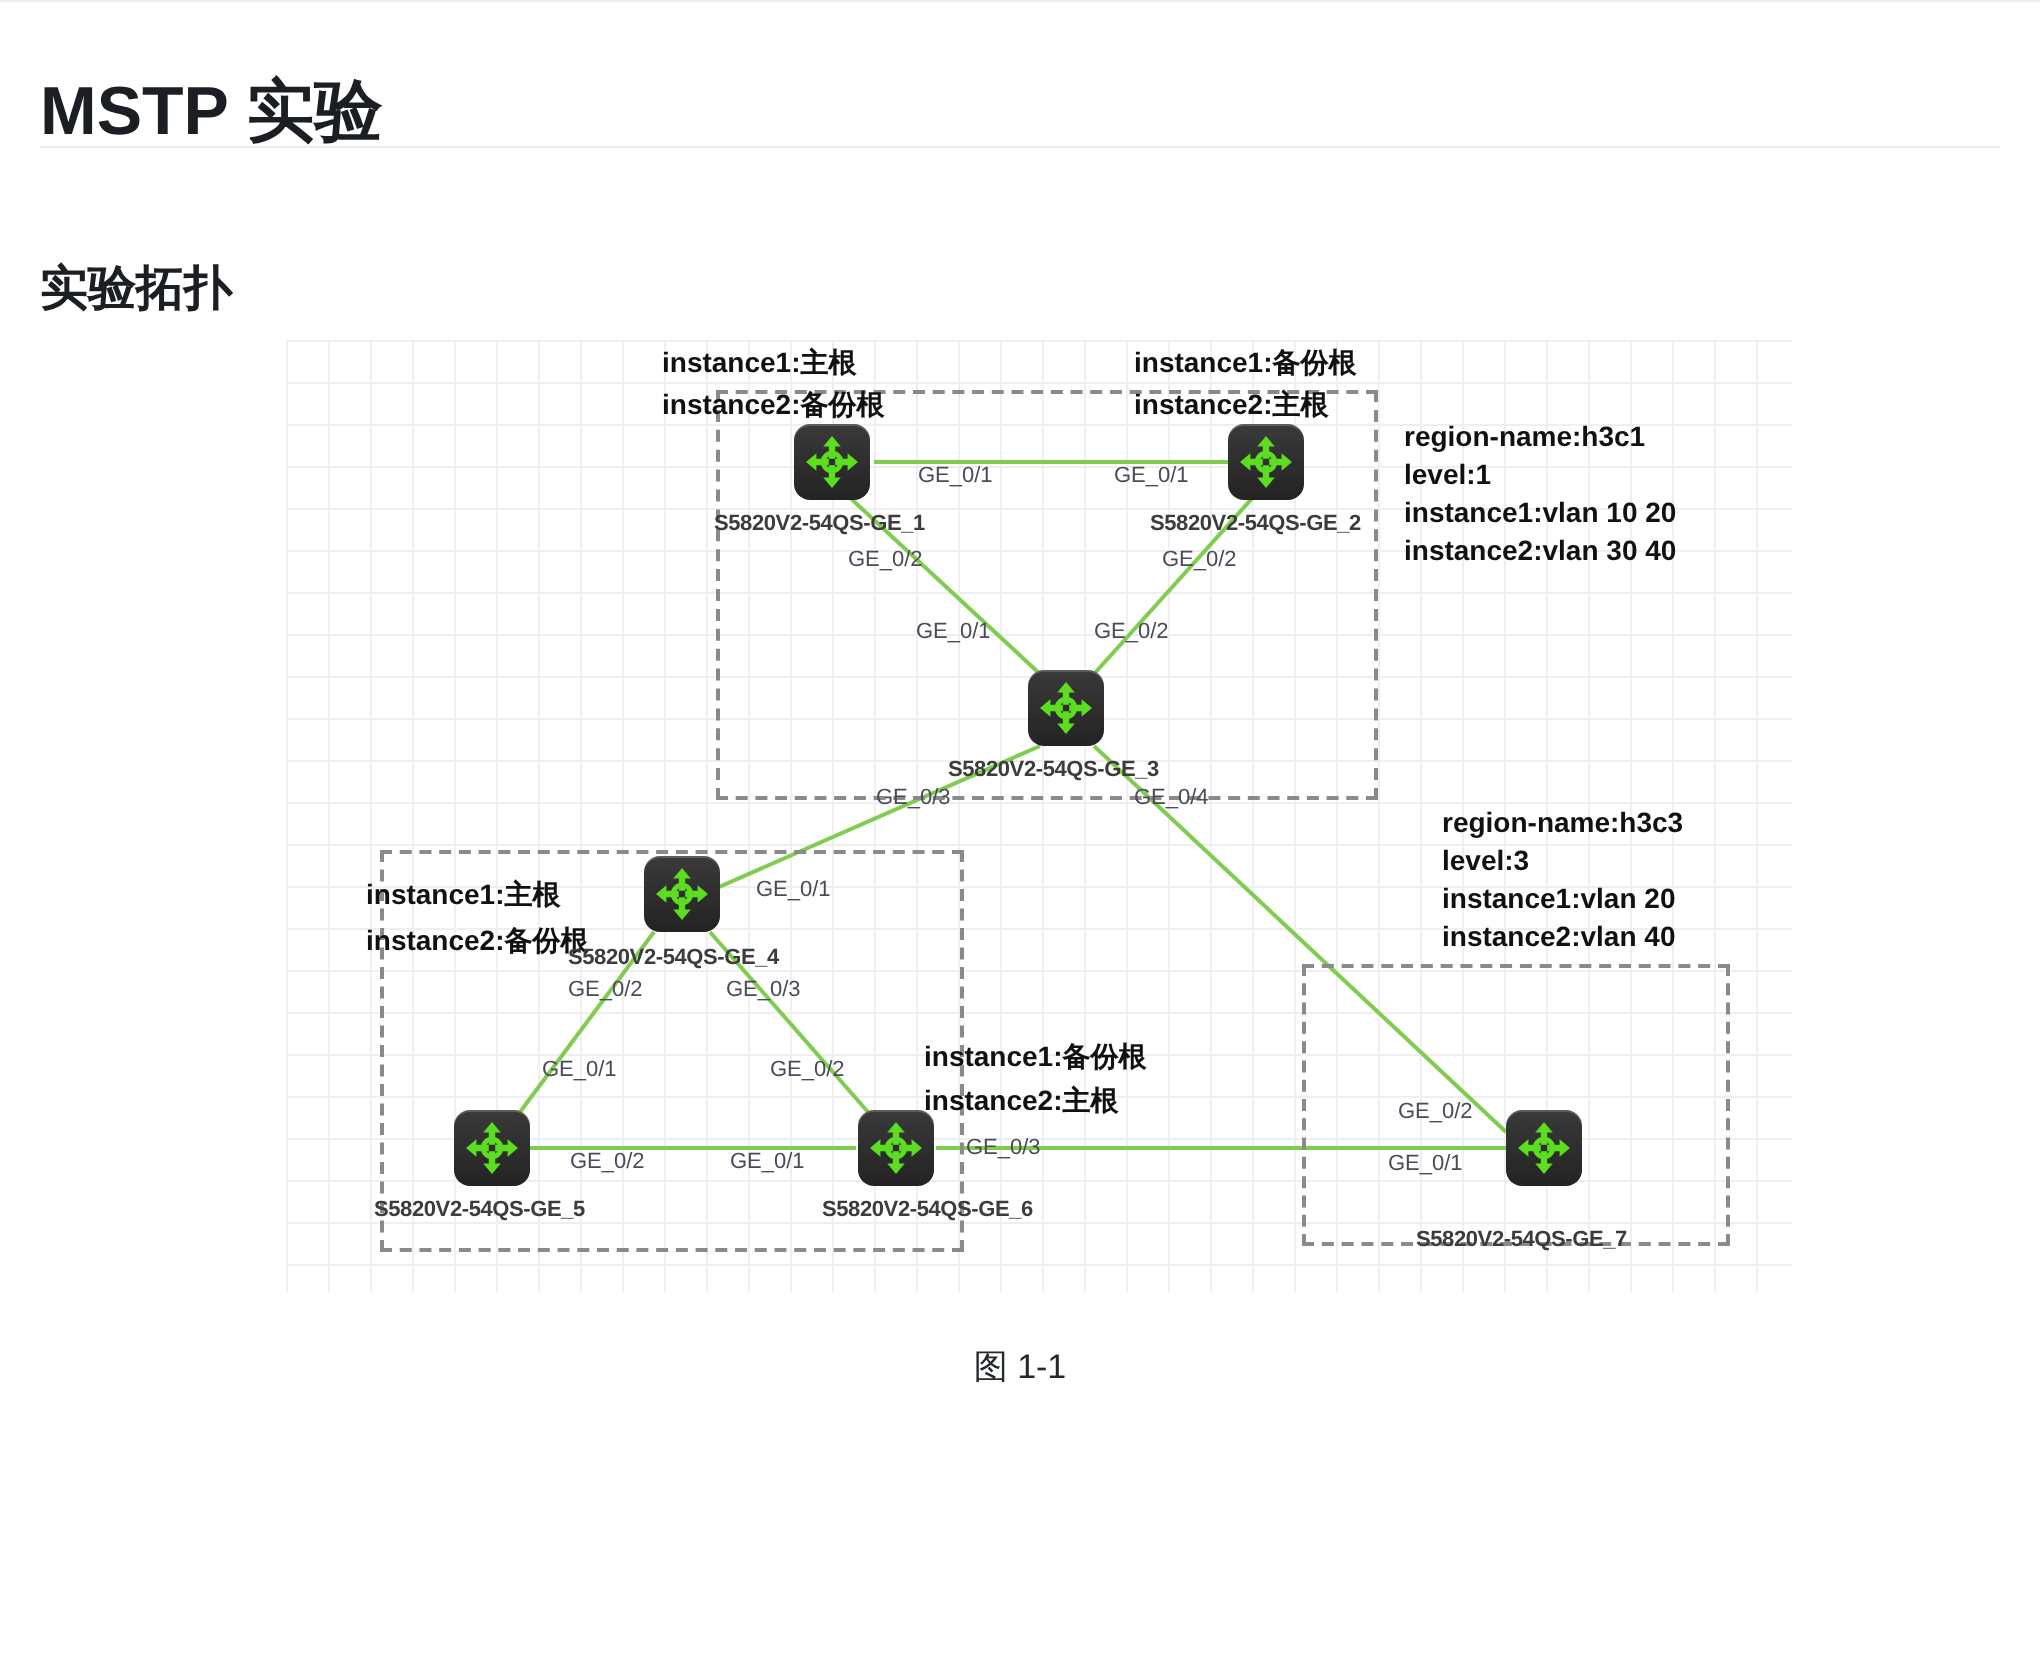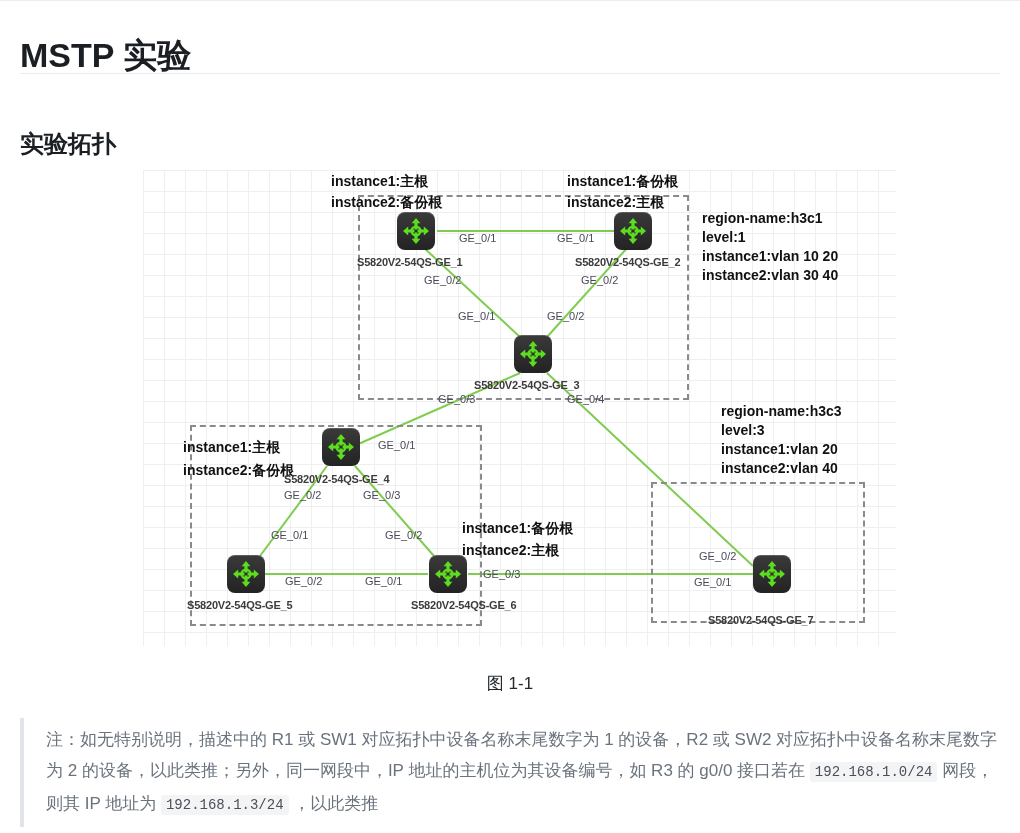--- a/index.html
+++ b/index.html
@@ -272,15 +272,14 @@
       <div>region-name:h3c3</div>
       <div>level:3</div>
       <div>instance1:vlan 20</div>
       <div>instance2:vlan 40</div>
     </div>
 
   </div>
 
   <div id="figure-caption">图 1-1</div>
 
-  <div id="note"><span>注：如无特别说明，描述中的 R1 或 SW1 对应拓扑中设备名称末尾数字为 1 的设备，R2 或 SW2 对应拓扑中设备名称末尾数字为 2 的设备，以此类推；另外，同一网段中，IP 地址的主机位为其设备编号，如 R3 的 g0/0 接口若在 </span><code>192.168.1.0/24</code><span> 网段，则其 IP 地址为 </span><code>192.168.1.3/24</code><span> ，以此类推</span></div>
 
 </div>
 
 </body></html>

